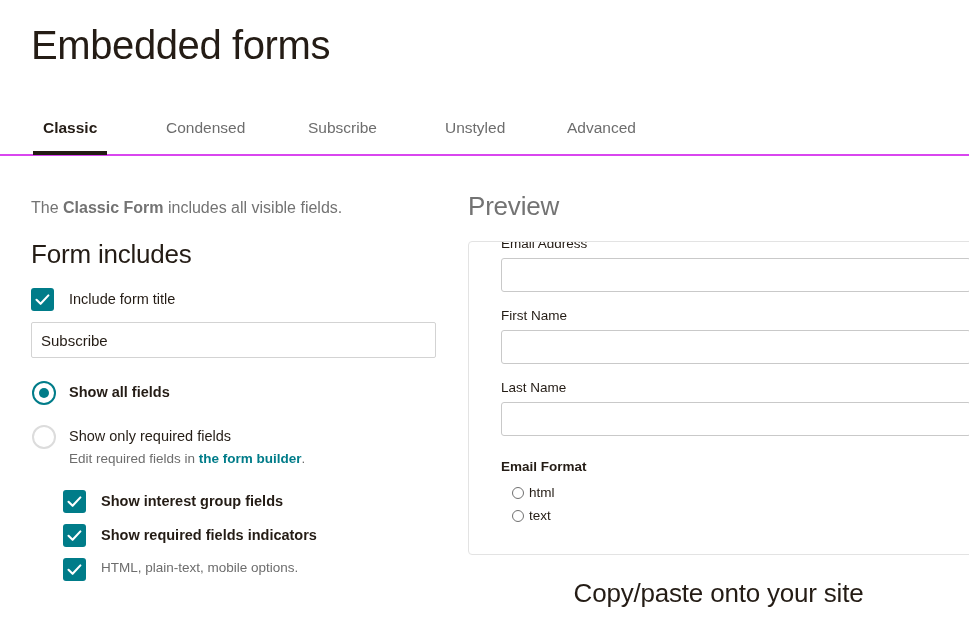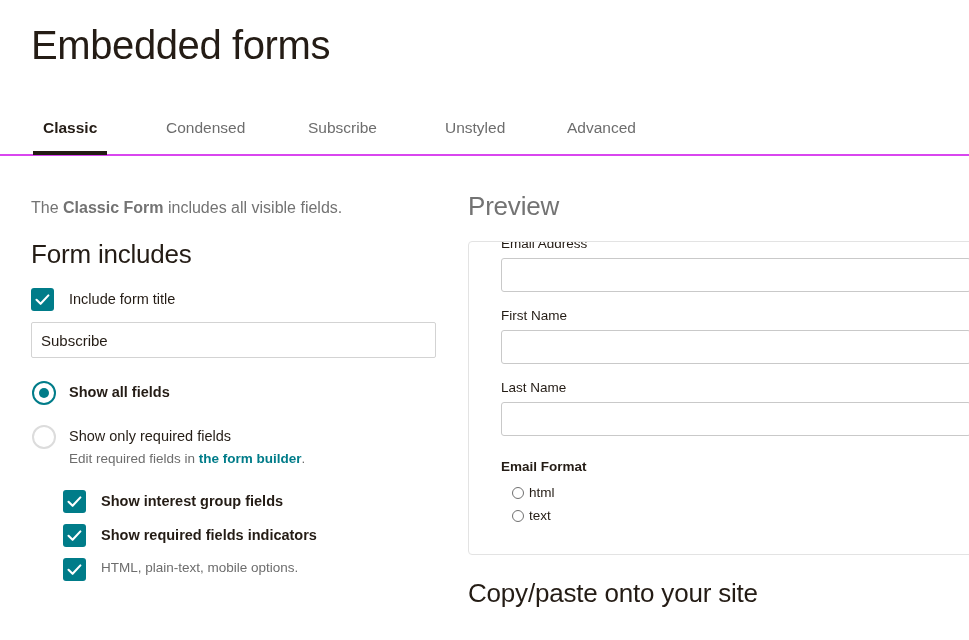--- a/index.html
+++ b/index.html
@@ -300,20 +300,21 @@
   }
 
   .copy-heading {
     font-size: 26px;
     font-weight: 400;
     line-height: 32px;
     letter-spacing: -0.2px;
     margin: 22px 0 0 0;
     color: #241c15;
     white-space: nowrap;
+    text-align: center;
   }
 </style>
 </head>
 <body>
 
 <div class="page">
 
   <div class="page-title">Embedded forms</div>
 
   <div class="tabs">

